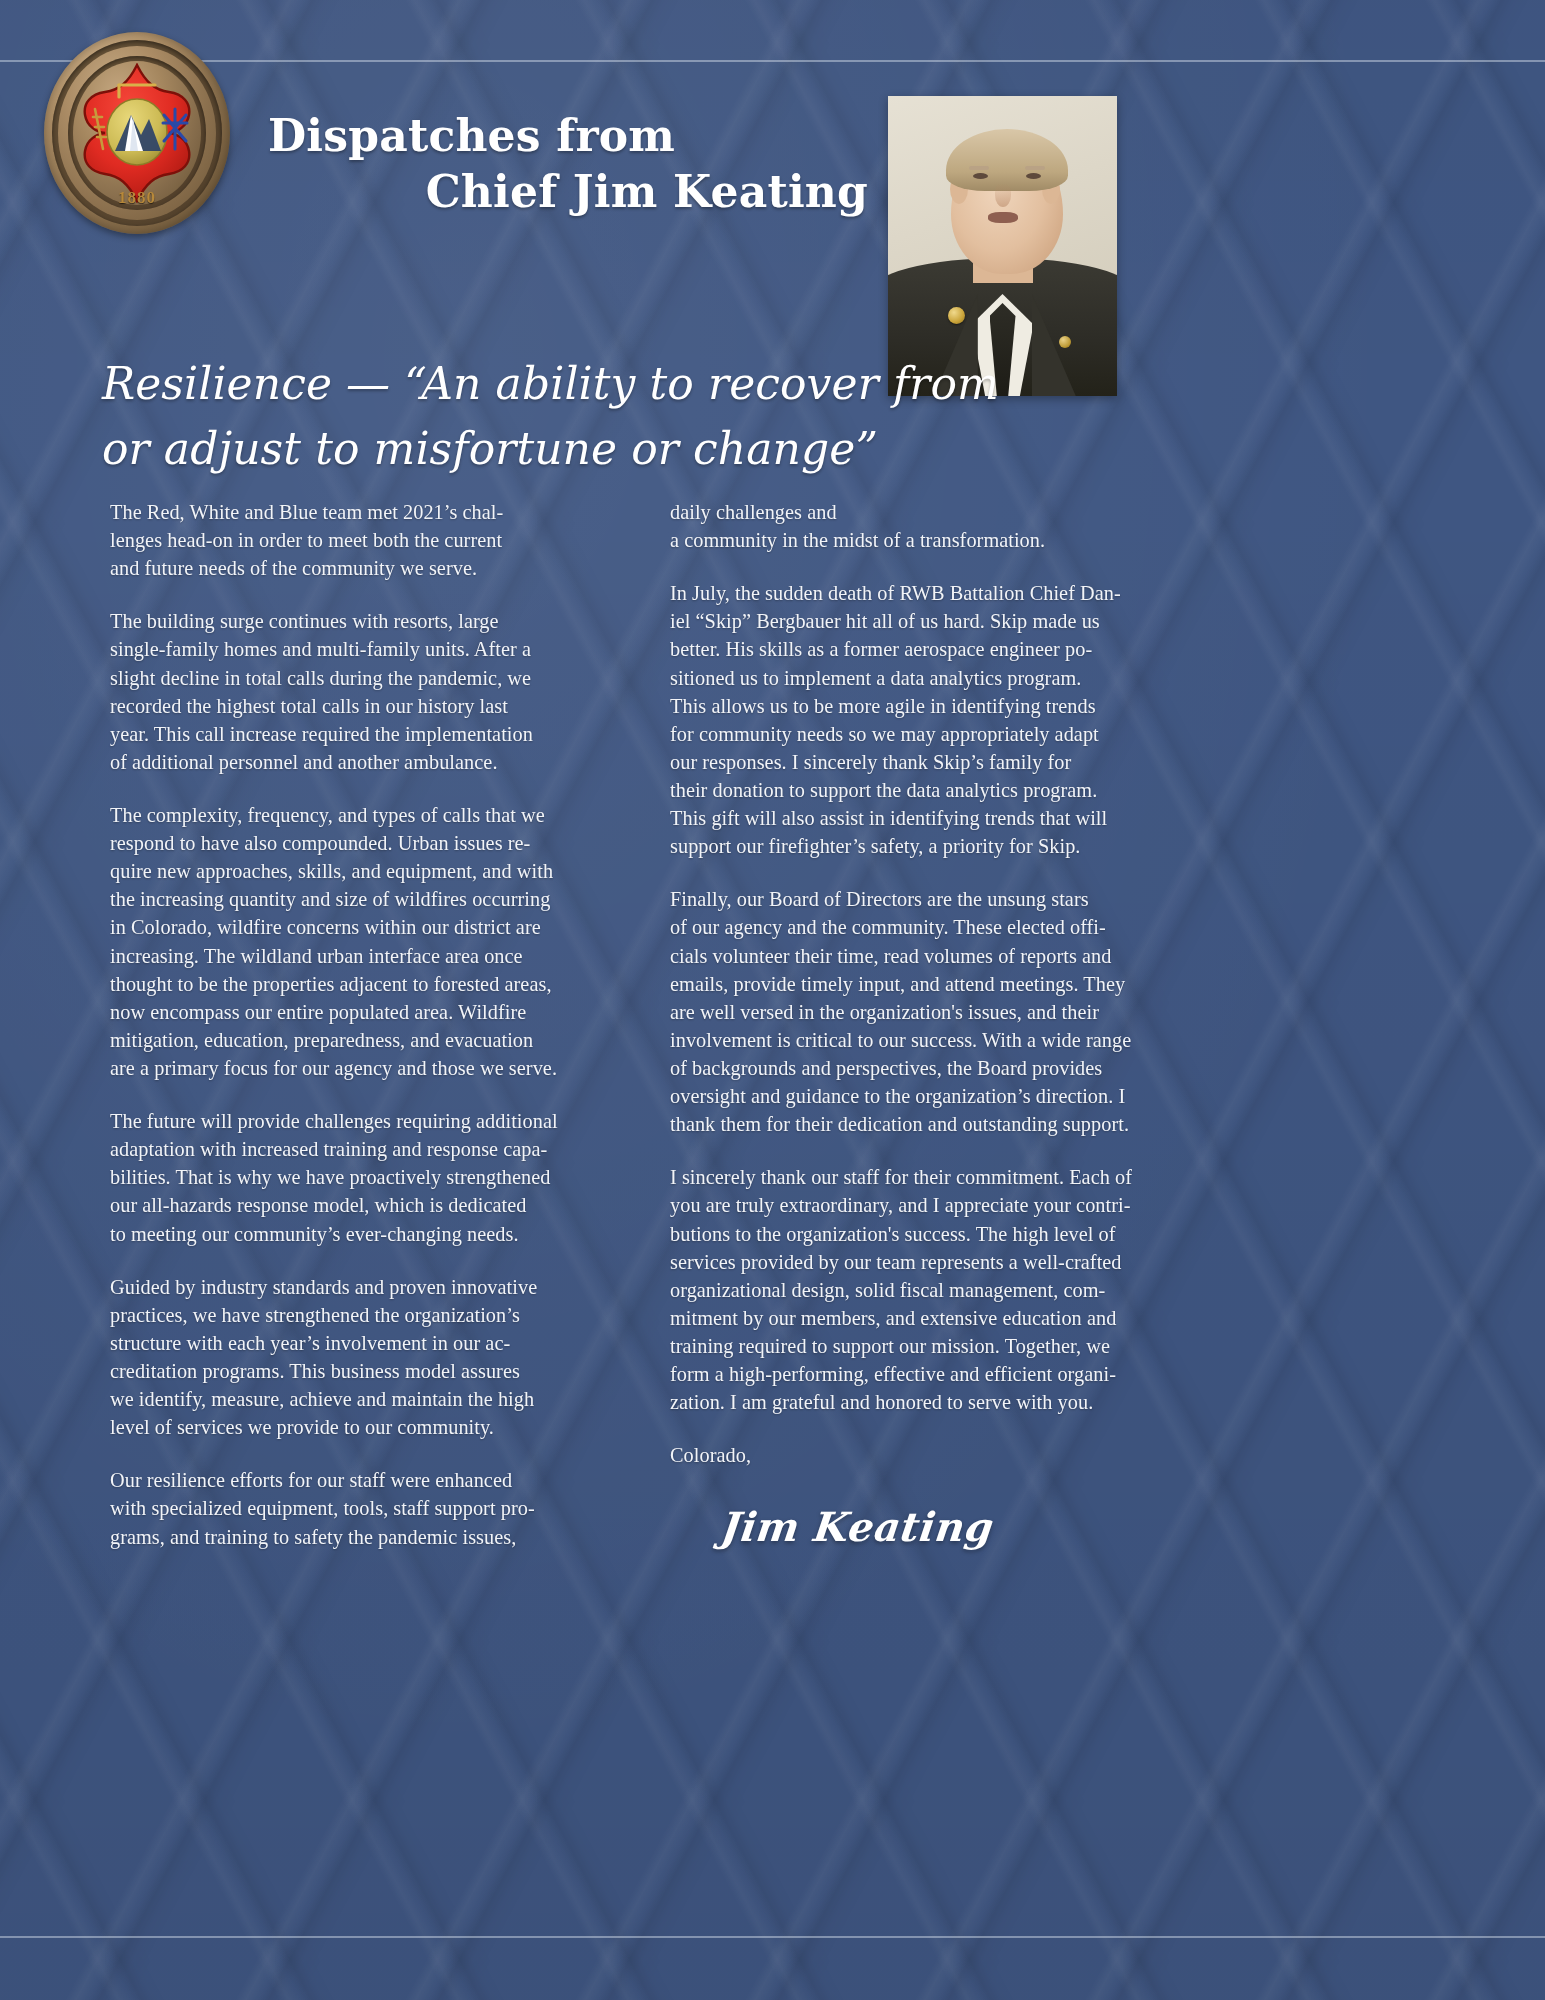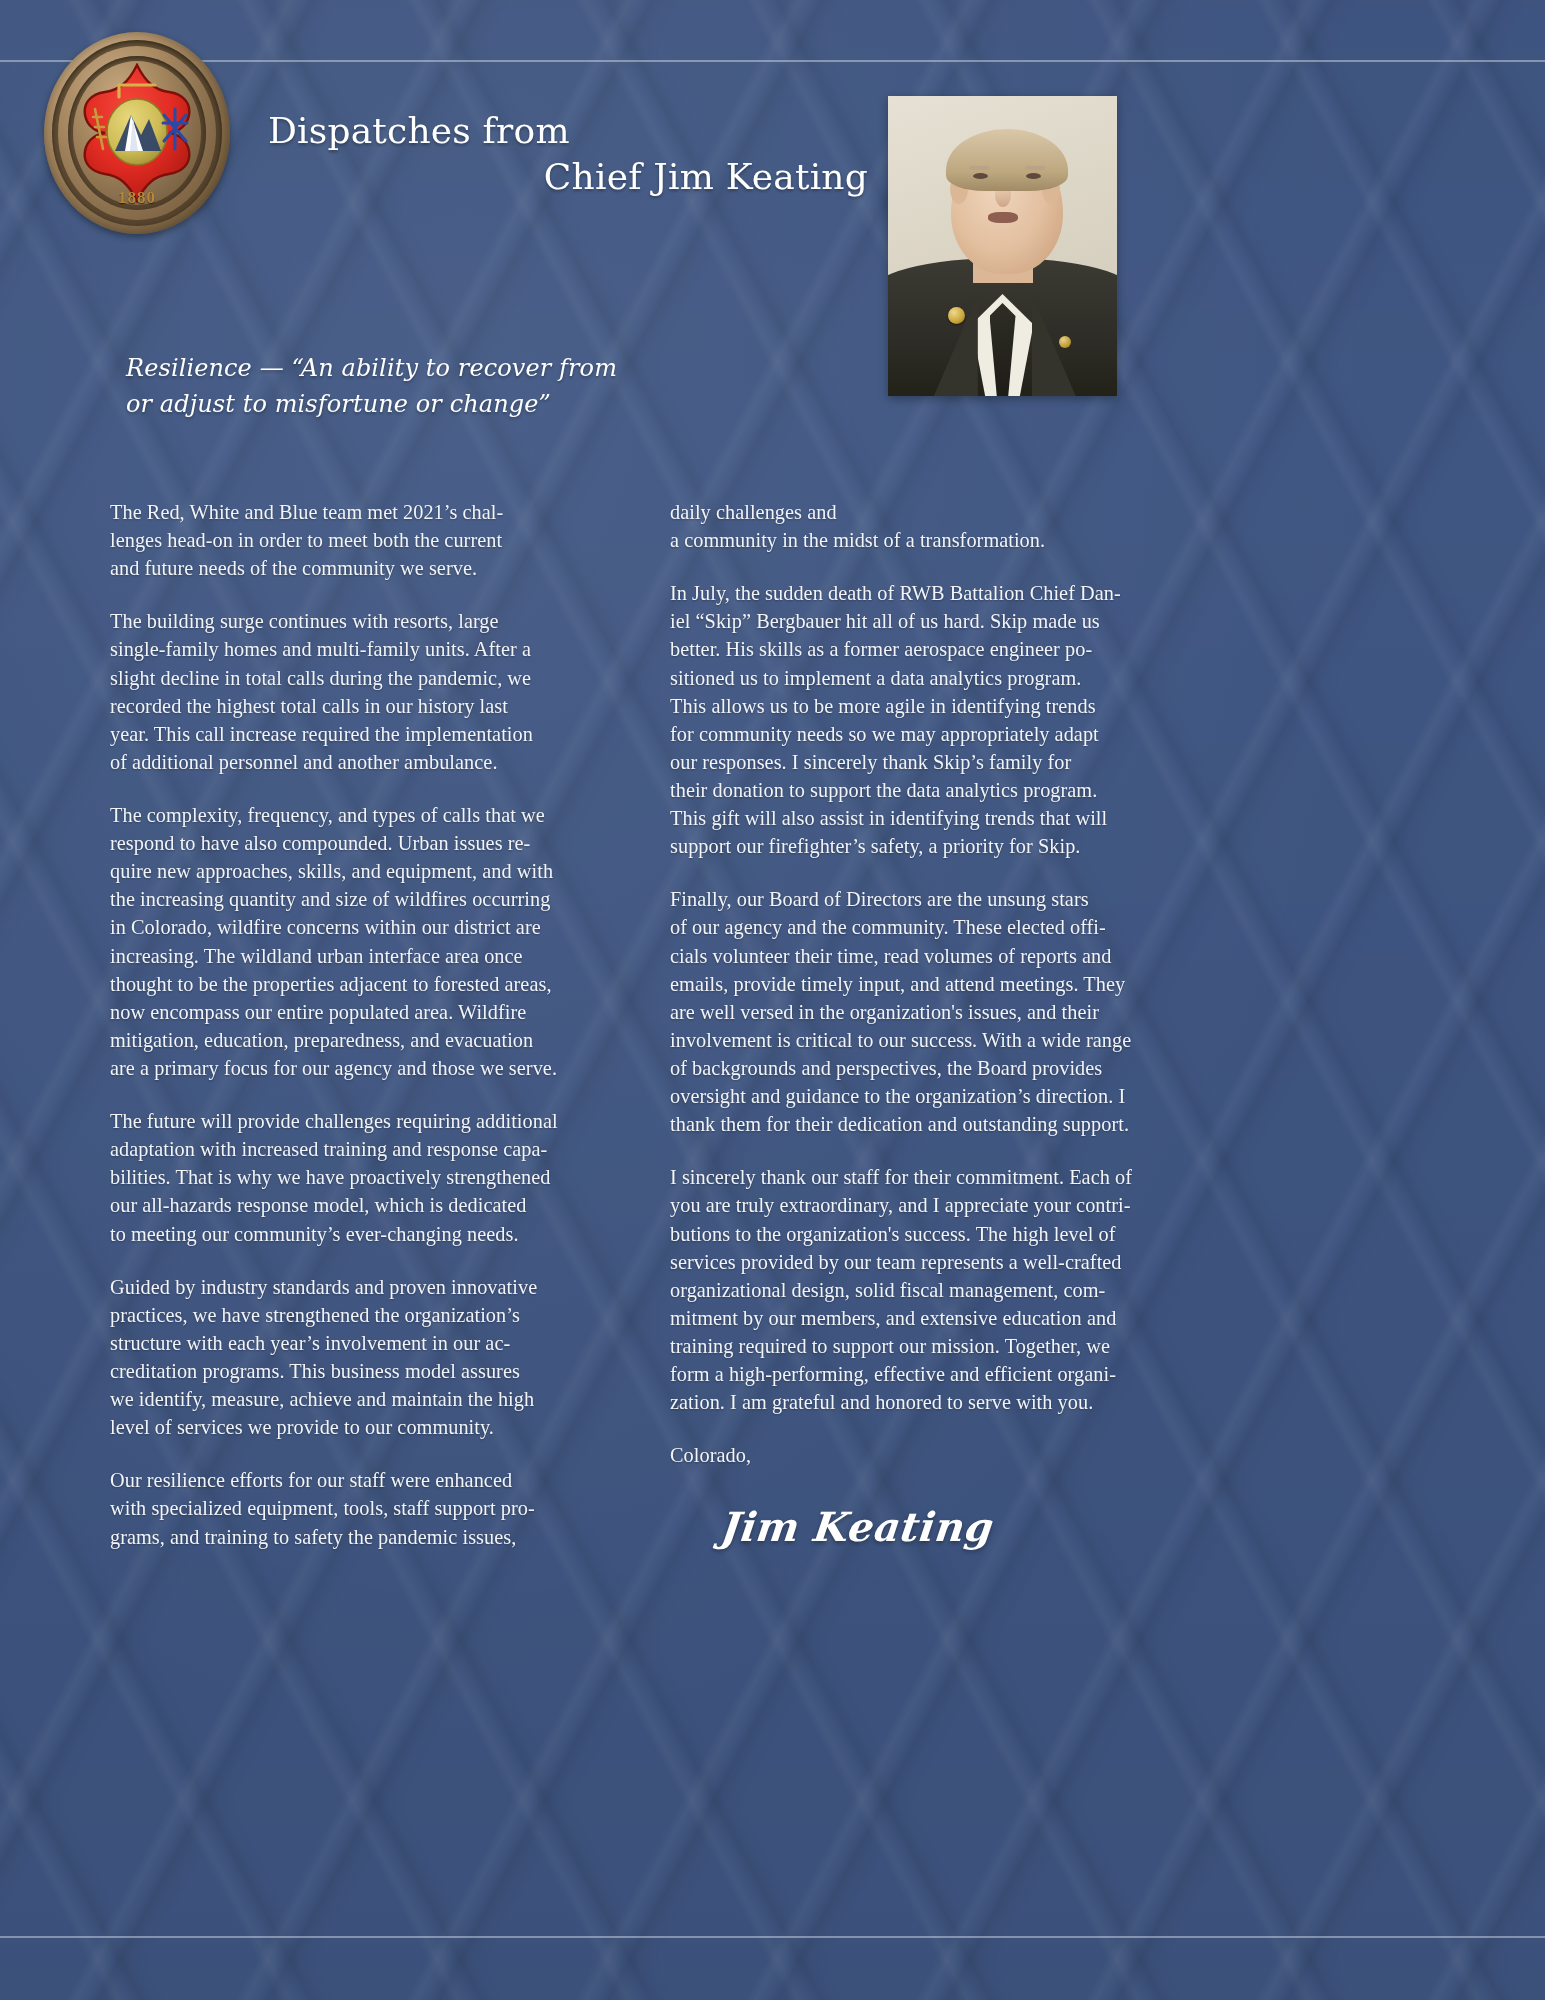--- a/index.html
+++ b/index.html
@@ -117,22 +117,22 @@
   }
 
   
   #header-title {
     position: absolute;
     left: 268px;
     top: 108px;
     width: 600px;
     color: #ffffff;
     font-family: "DejaVu Serif", serif;
-    font-weight: normal;
-    font-size: 36px;
+    font-weight: bold;
+    font-size: 44px;
     line-height: 1.27;
     letter-spacing: 0.2px;
     text-shadow: 0 2px 3px rgba(0,0,0,0.32);
   }
   #header-title .l2 { display: block; text-align: right; }
 
   
   #portrait {
     position: absolute;
     left: 888px;
@@ -256,27 +256,27 @@
     position: absolute;
     right: 20%; bottom: 16%;
     width: 12px; height: 12px;
     border-radius: 50%;
     background: radial-gradient(circle at 35% 32%, #e9d188, #bb9833 65%, #7e6118);
   }
 
   
   #pullquote {
     position: absolute;
-    left: 126px;
+    left: 102px;
     top: 351px;
     width: 1000px;
     color: #ffffff;
     font-family: "DejaVu Serif", serif;
     font-style: italic;
-    font-size: 24px;
+    font-size: 44px;
     line-height: 1.48;
     letter-spacing: 0.1px;
     text-shadow: 0 2px 3px rgba(0,0,0,0.30);
   }
   #pullquote .l2 { display: block; }
 
   
   #body-cols {
     position: absolute;
     left: 110px;

